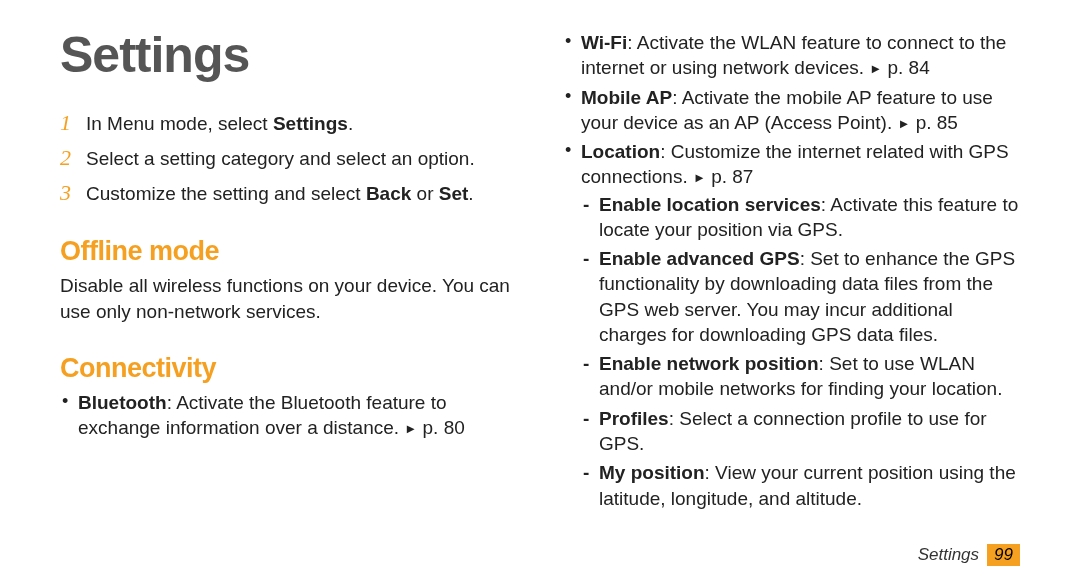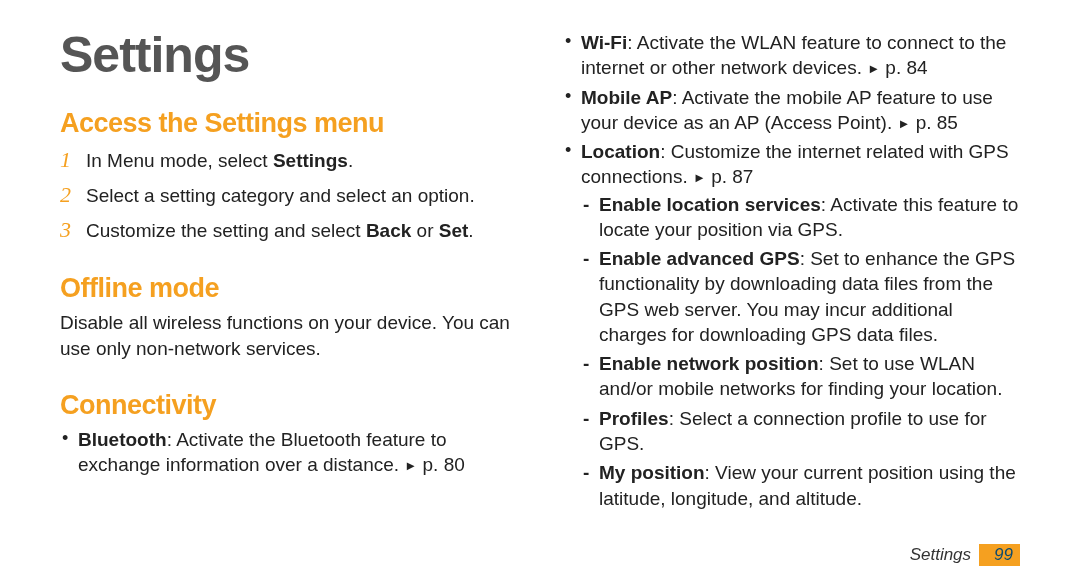--- a/index.html
+++ b/index.html
@@ -104,35 +104,34 @@
     align-items: center;
     gap: 8px;
   }
   .footer-label {
     font-style: italic;
     font-size: 17px;
     color: #333;
   }
   .page-badge {
     background: #f5a020;
-    color: #0c4a6e;
+    color: #000000;
     font-style: italic;
     font-size: 17px;
-    padding: 1px 7px 1px 15px;
+    padding: 1px 7px 1px 7px;
   }
 </style>
 </head>
 <body>
 
 <div class="columns">
 
   <div class="col">
     <h1 class="title">Settings</h1>
 
-    <h2 class="section">Access the Settings menu</h2>
     <div class="steps">
       <div class="step">
         <span class="step-num">1</span>
         <span class="step-text">
           <span>In Menu mode, select </span><b>Settings</b><span>.</span>
         </span>
       </div>
       <div class="step">
         <span class="step-num">2</span>
         <span class="step-text">Select a setting category and select an option.</span>
@@ -152,21 +151,21 @@
     <ul class="bullets">
       <li>
         <b>Bluetooth</b><span>: Activate the Bluetooth feature to exchange information over a distance. </span><span class="arrow">►</span> <span>p. 80</span>
       </li>
     </ul>
   </div>
 
   <div class="col">
     <ul class="bullets">
       <li>
-        <b>Wi-Fi</b><span>: Activate the WLAN feature to connect to the internet or other network devices. </span><span class="arrow">►</span> <span>p. 84</span>
+        <b>Wi-Fi</b><span>: Activate the WLAN feature to connect to the internet or using network devices. </span><span class="arrow">►</span> <span>p. 84</span>
       </li>
       <li>
         <b>Mobile AP</b><span>: Activate the mobile AP feature to use your device as an AP (Access Point). </span><span class="arrow">►</span> <span>p. 85</span>
       </li>
       <li>
         <b>Location</b><span>: Customize the internet related with GPS connections. </span><span class="arrow">►</span> <span>p. 87</span>
         <ul class="dashes">
           <li>
             <b>Enable location services</b><span>: Activate this feature to locate your position via GPS.</span>
           </li>

